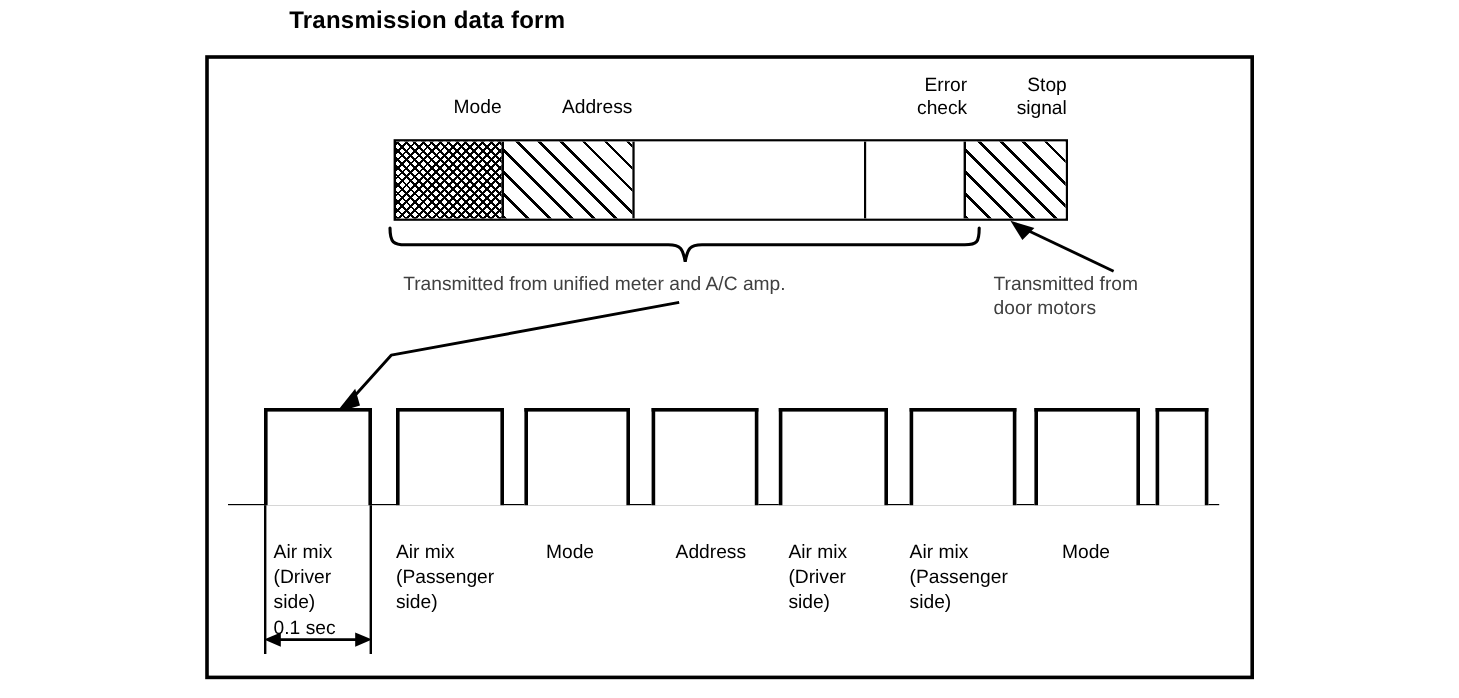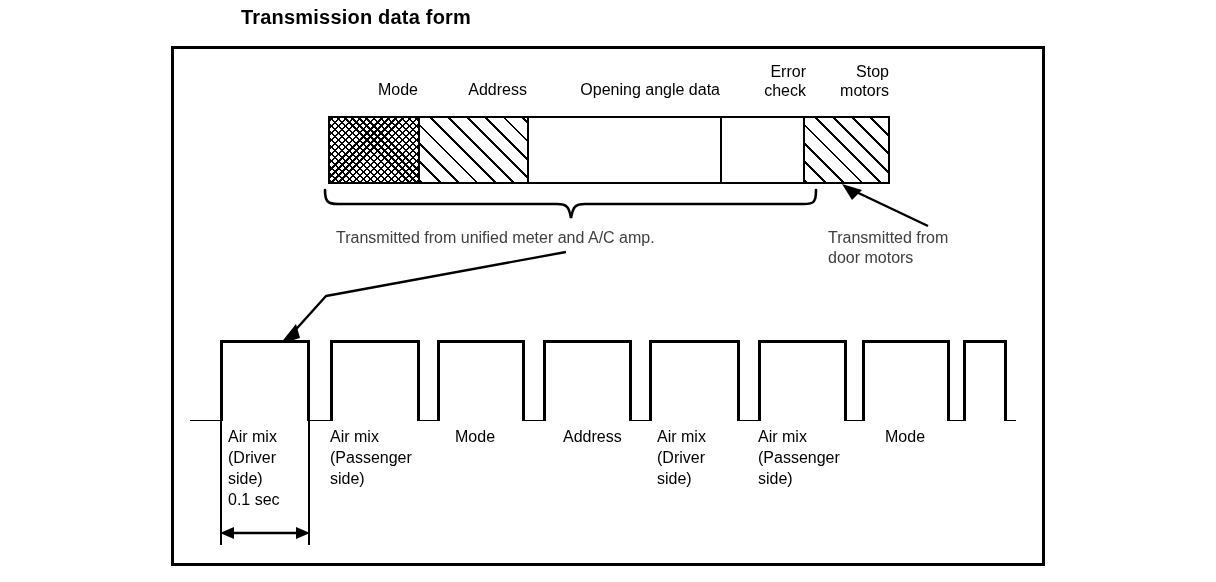--- a/index.html
+++ b/index.html
@@ -103,44 +103,44 @@
     border-bottom: none;
     box-sizing: border-box;
     background: #ffffff;
   }
   .plabel {
     position: absolute;
     font-size: 16px;
     color: #000000;
     line-height: 21px;
     white-space: pre-line;
+    margin-top: 24px;
   }
   .dimline { position: absolute; }
   .tick {
     position: absolute;
     width: 2px;
     background: #000000;
   }
 </style>
 </head>
 <body>
 
 <div id="page">
 
   <div class="title">Transmission data form</div>
 
   <div class="frame"></div>
 
   <div class="seglabel" style="left:328px; top:80px; width:90px;">Mode</div>
   <div class="seglabel" style="left:418px; top:80px; width:109px;">Address</div>
-  <div class="seglabel" style="left:527px; top:80px; width:193px;">Opening angle data</div>
   <div class="seglabel" style="left:716px; top:62px; width:90px;">Error
 check</div>
   <div class="seglabel" style="left:801px; top:62px; width:88px;">Stop
-motors</div>
+signal</div>
 
   <div class="bar">
     <div class="seg cross" style="width:90px;"></div>
     <div class="seg diag" style="width:109px;"></div>
     <div class="seg" style="width:193px;"></div>
     <div class="seg" style="width:83px;"></div>
     <div class="seg diag" style="width:83px;"></div>
   </div>
 
   <svg class="brace" width="500" height="40" viewBox="0 0 500 40">

